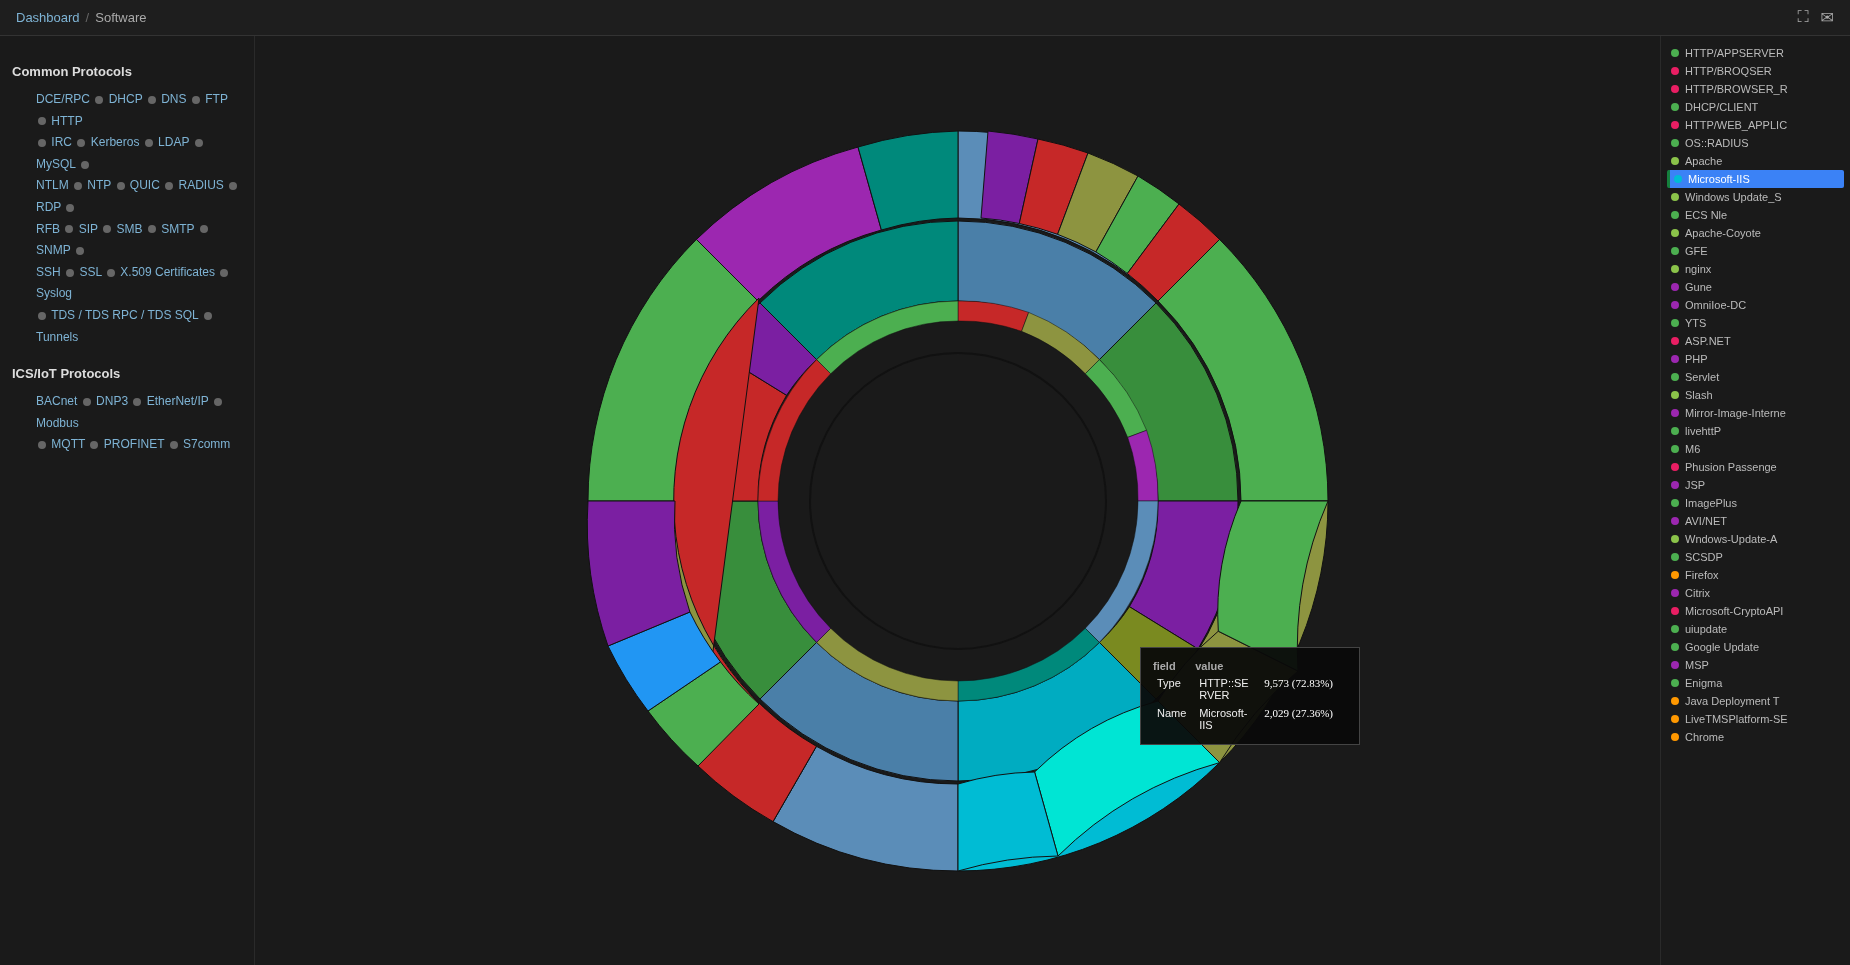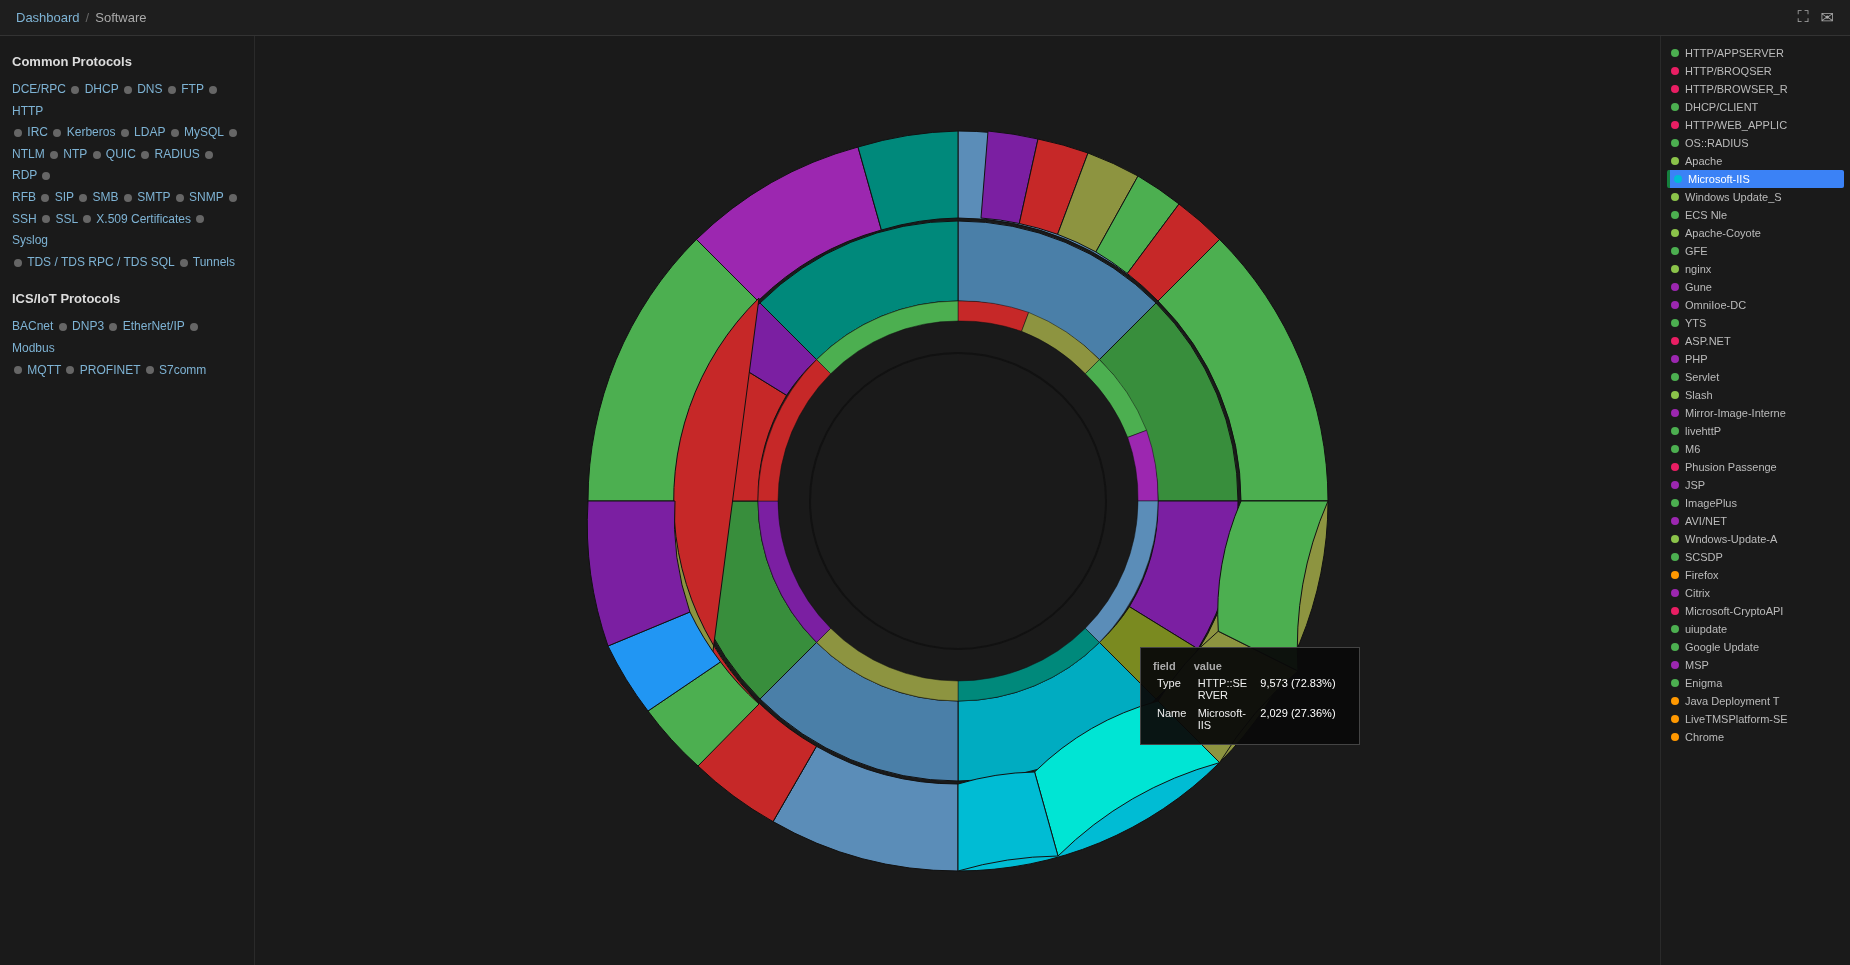--- a/index.html
+++ b/index.html
@@ -50,25 +50,26 @@
       background: #1a1a1a;
       padding: 12px;
       overflow-y: auto;
       border-right: 1px solid #2a2a2a;
     }
     .sidebar h3 {
       color: #ddd;
       font-size: 13px;
       font-weight: bold;
       margin-bottom: 10px;
-      margin-top: 6px;
+      margin-top: 16px;
     }
     .protocol-list {
       line-height: 1.8;
       color: #7eb3d4;
+      margin-left: 24px;
     }
     .protocol-list .dot {
       display: inline-block;
       width: 8px;
       height: 8px;
       border-radius: 50%;
       background: #666;
       margin: 0 2px;
       vertical-align: middle;
     }
@@ -133,21 +134,21 @@
       text-align: left;
       padding: 2px 8px 2px 0;
       font-size: 11px;
     }
     .tooltip td {
       color: #eee;
       padding: 3px 4px;
       font-size: 11px;
       vertical-align: top;
     }
-    .tooltip td.val { color: #fff; }
+    .tooltip td.val { color: #fff; font-family: Liberation Serif, serif; }
   </style>
 </head>
 <body>
 
 <div class="header">
   <div class="header-breadcrumb">
     <a href="#">Dashboard</a>
     <span class="separator">/</span>
     <span>Software</span>
   </div>

